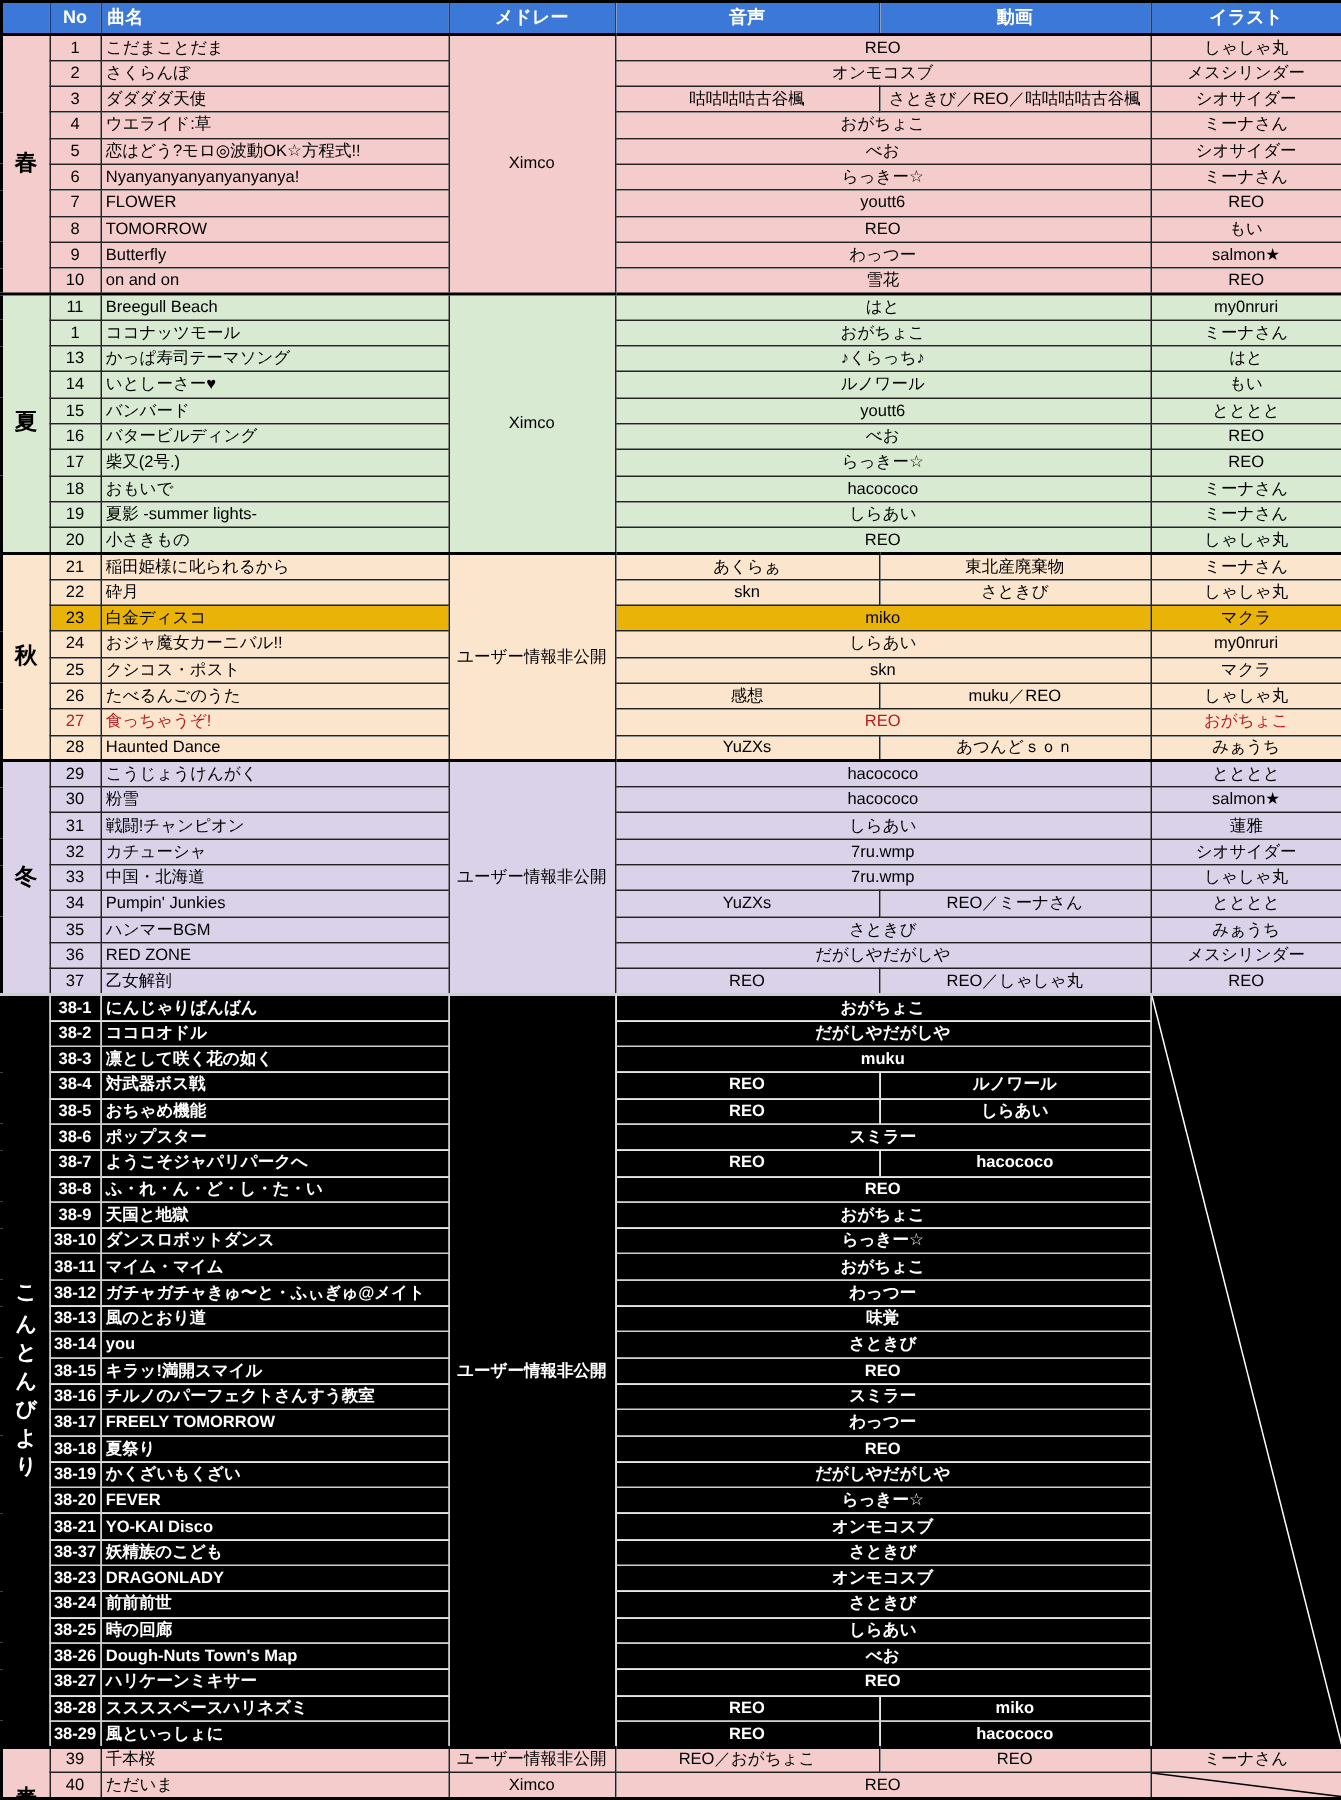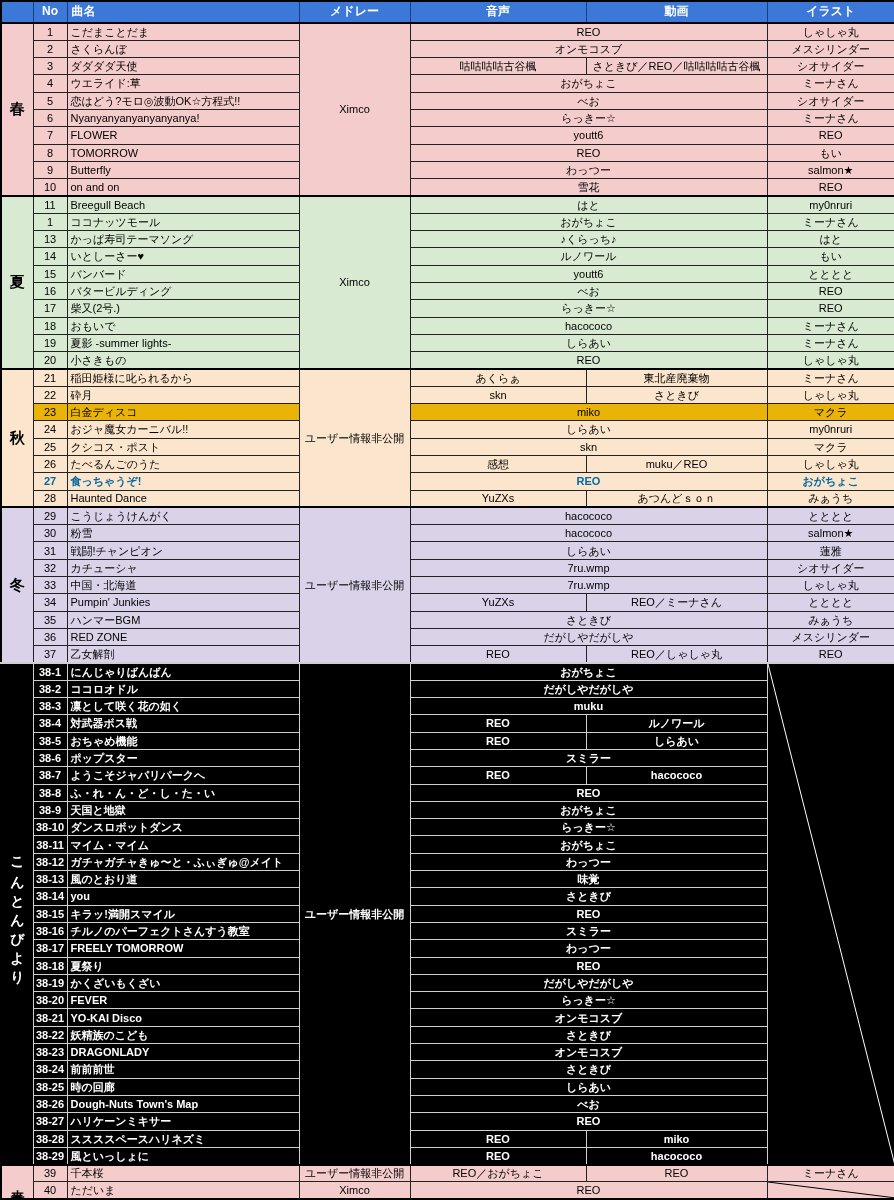--- a/index.html
+++ b/index.html
@@ -205,21 +205,21 @@
         <td colspan="2">skn</td>
         <td>マクラ</td>
       </tr>
       <tr style="background: rgb(252, 229, 205); color: rgb(0, 0, 0);">
         <td>26</td>
         <td class="title">たべるんごのうた</td>
         <td>感想</td>
         <td>muku／REO</td>
         <td>しゃしゃ丸</td>
       </tr>
-      <tr style="background: rgb(252, 229, 205); color: #0369a1; font-weight: bold;">
+      <tr style="background: rgb(252, 229, 205); color: #b91c1c;">
         <td>27</td>
         <td class="title">食っちゃうぞ!</td>
         <td colspan="2">REO</td>
         <td>おがちょこ</td>
       </tr>
       <tr style="background: rgb(252, 229, 205); color: rgb(0, 0, 0);">
         <td>28</td>
         <td class="title">Haunted Dance</td>
         <td>YuZXs</td>
         <td>あつんどｓｏｎ</td>
@@ -392,21 +392,21 @@
         <td>38-20</td>
         <td class="title">FEVER</td>
         <td colspan="2">らっきー☆</td>
       </tr>
       <tr class="dark" style="background: rgb(0, 0, 0); color: rgb(255, 255, 255);">
         <td>38-21</td>
         <td class="title">YO-KAI Disco</td>
         <td colspan="2">オンモコスブ</td>
       </tr>
       <tr class="dark" style="background: rgb(0, 0, 0); color: rgb(255, 255, 255);">
-        <td>38-22</td>
+        <td>38-37</td>
         <td class="title">妖精族のこども</td>
         <td colspan="2">さときび</td>
       </tr>
       <tr class="dark" style="background: rgb(0, 0, 0); color: rgb(255, 255, 255);">
         <td>38-23</td>
         <td class="title">DRAGONLADY</td>
         <td colspan="2">オンモコスブ</td>
       </tr>
       <tr class="dark" style="background: rgb(0, 0, 0); color: rgb(255, 255, 255);">
         <td>38-24</td>

